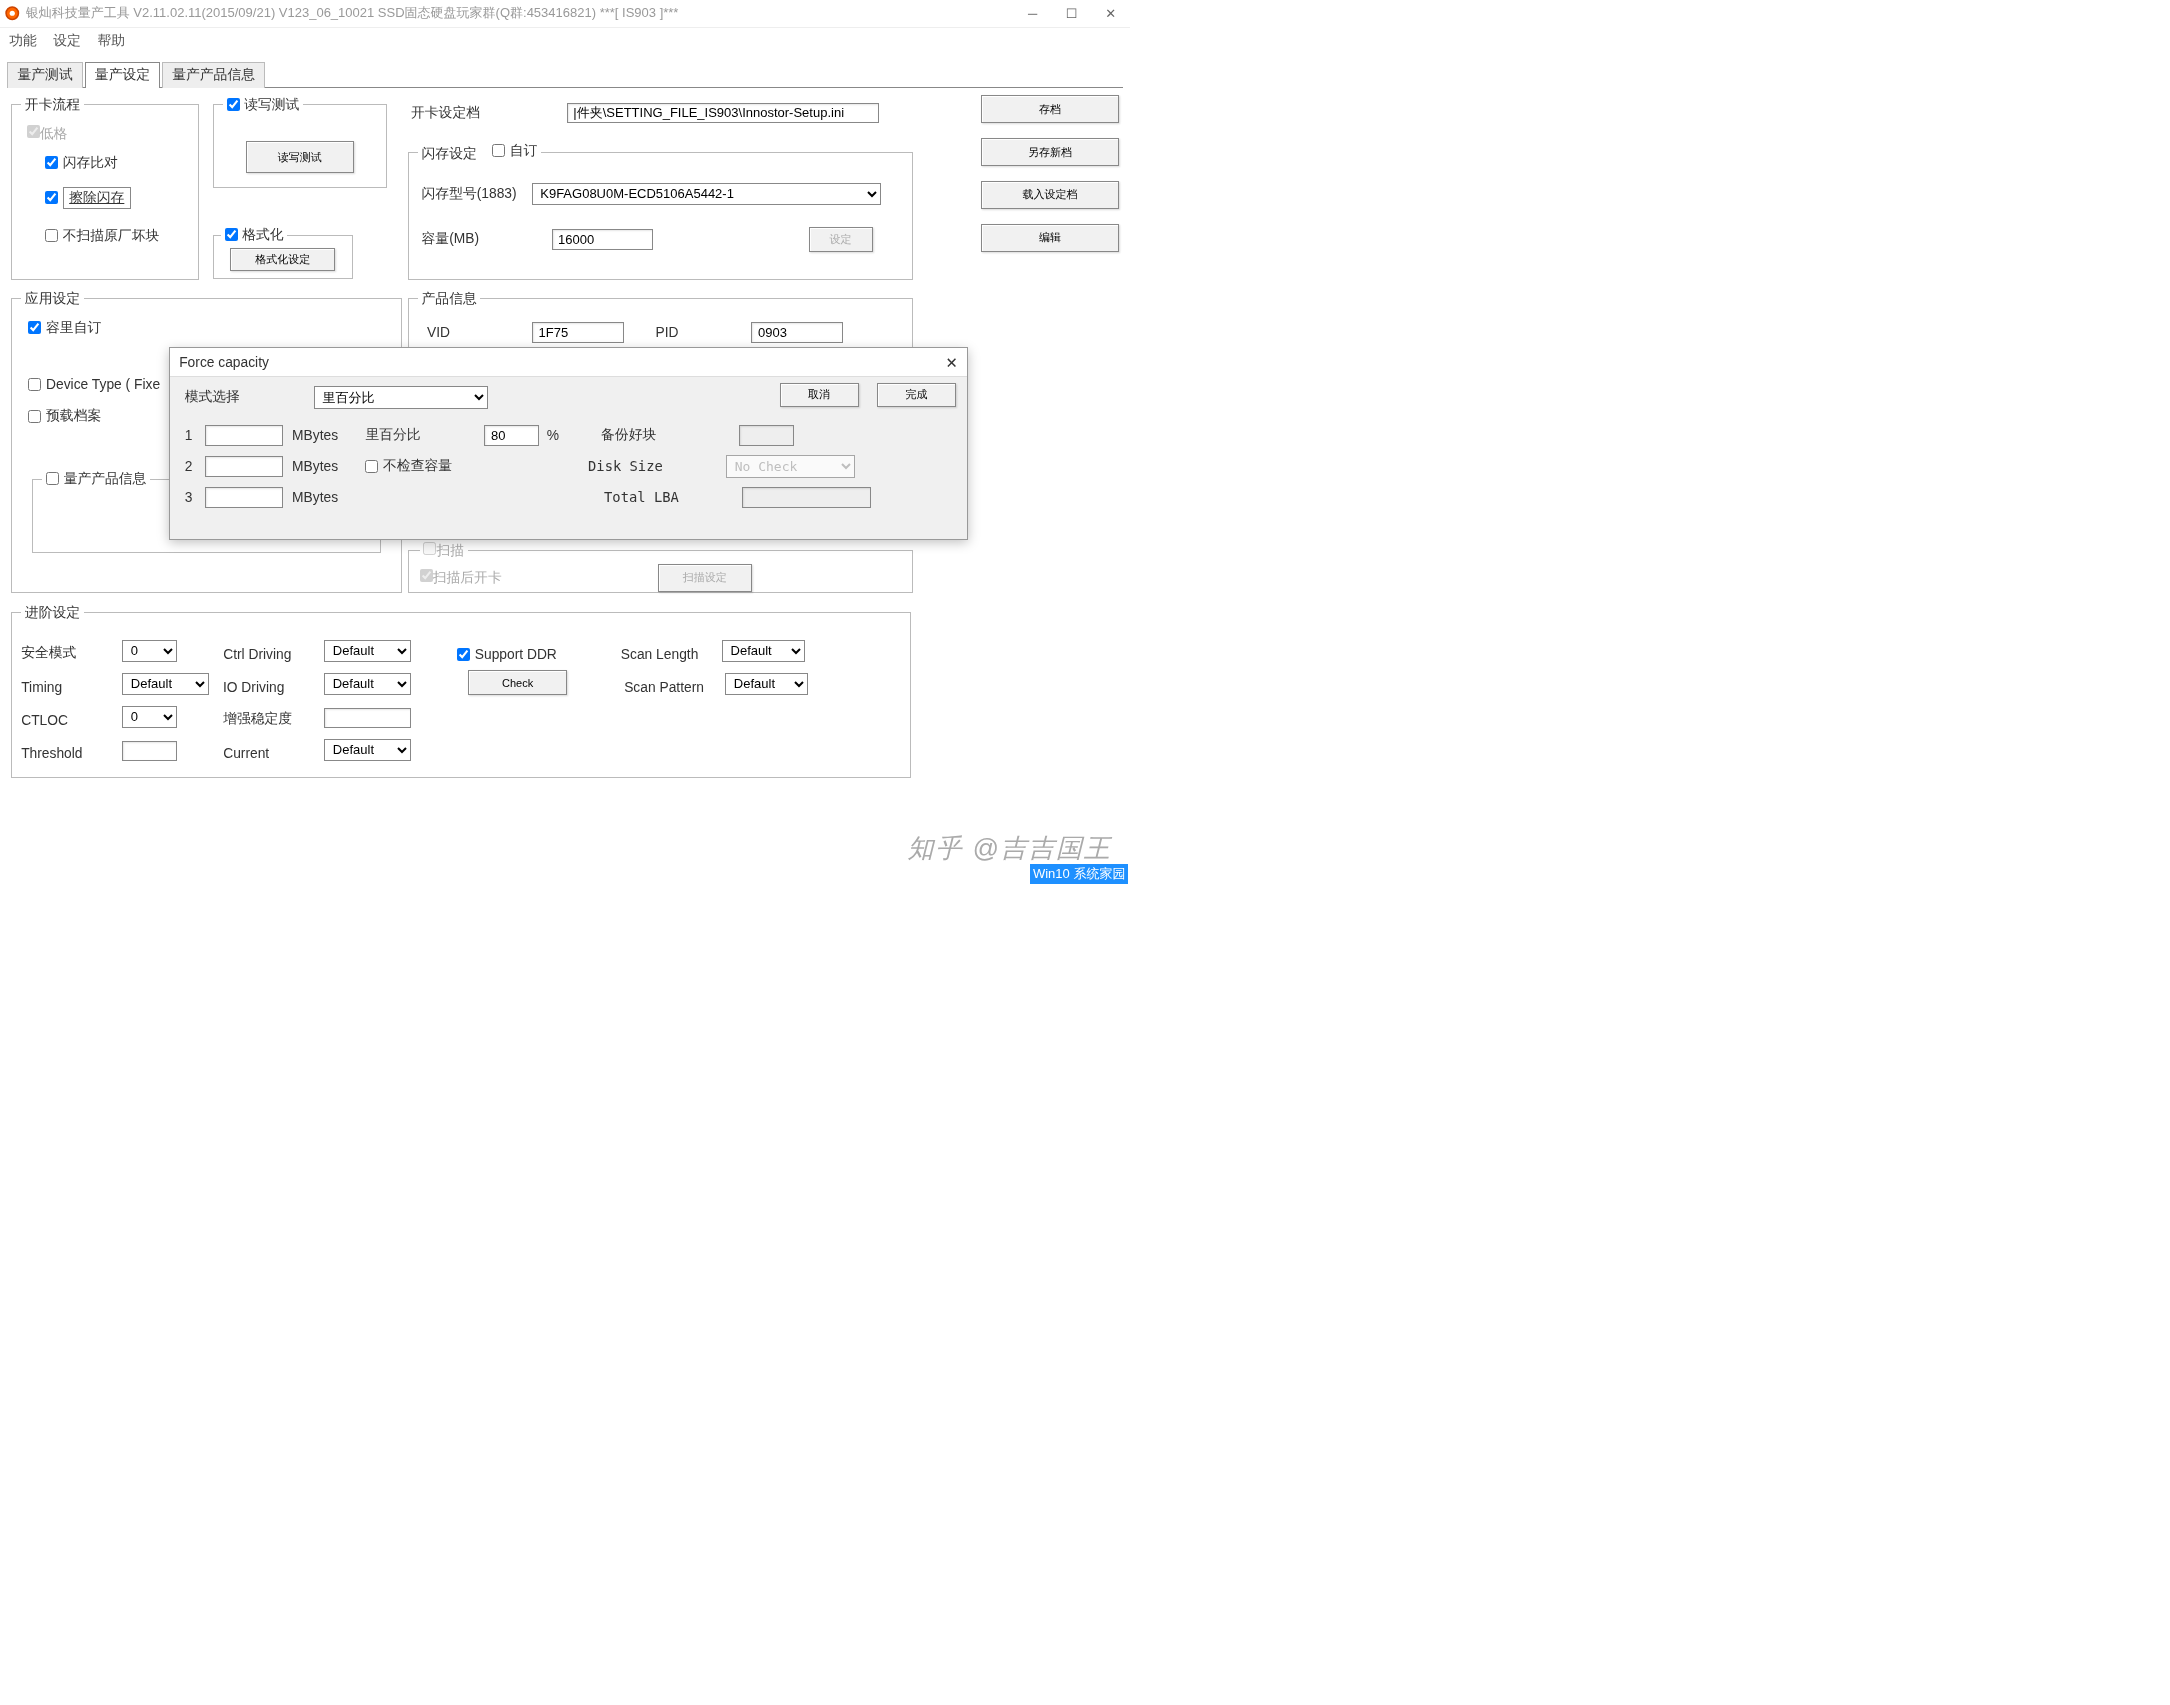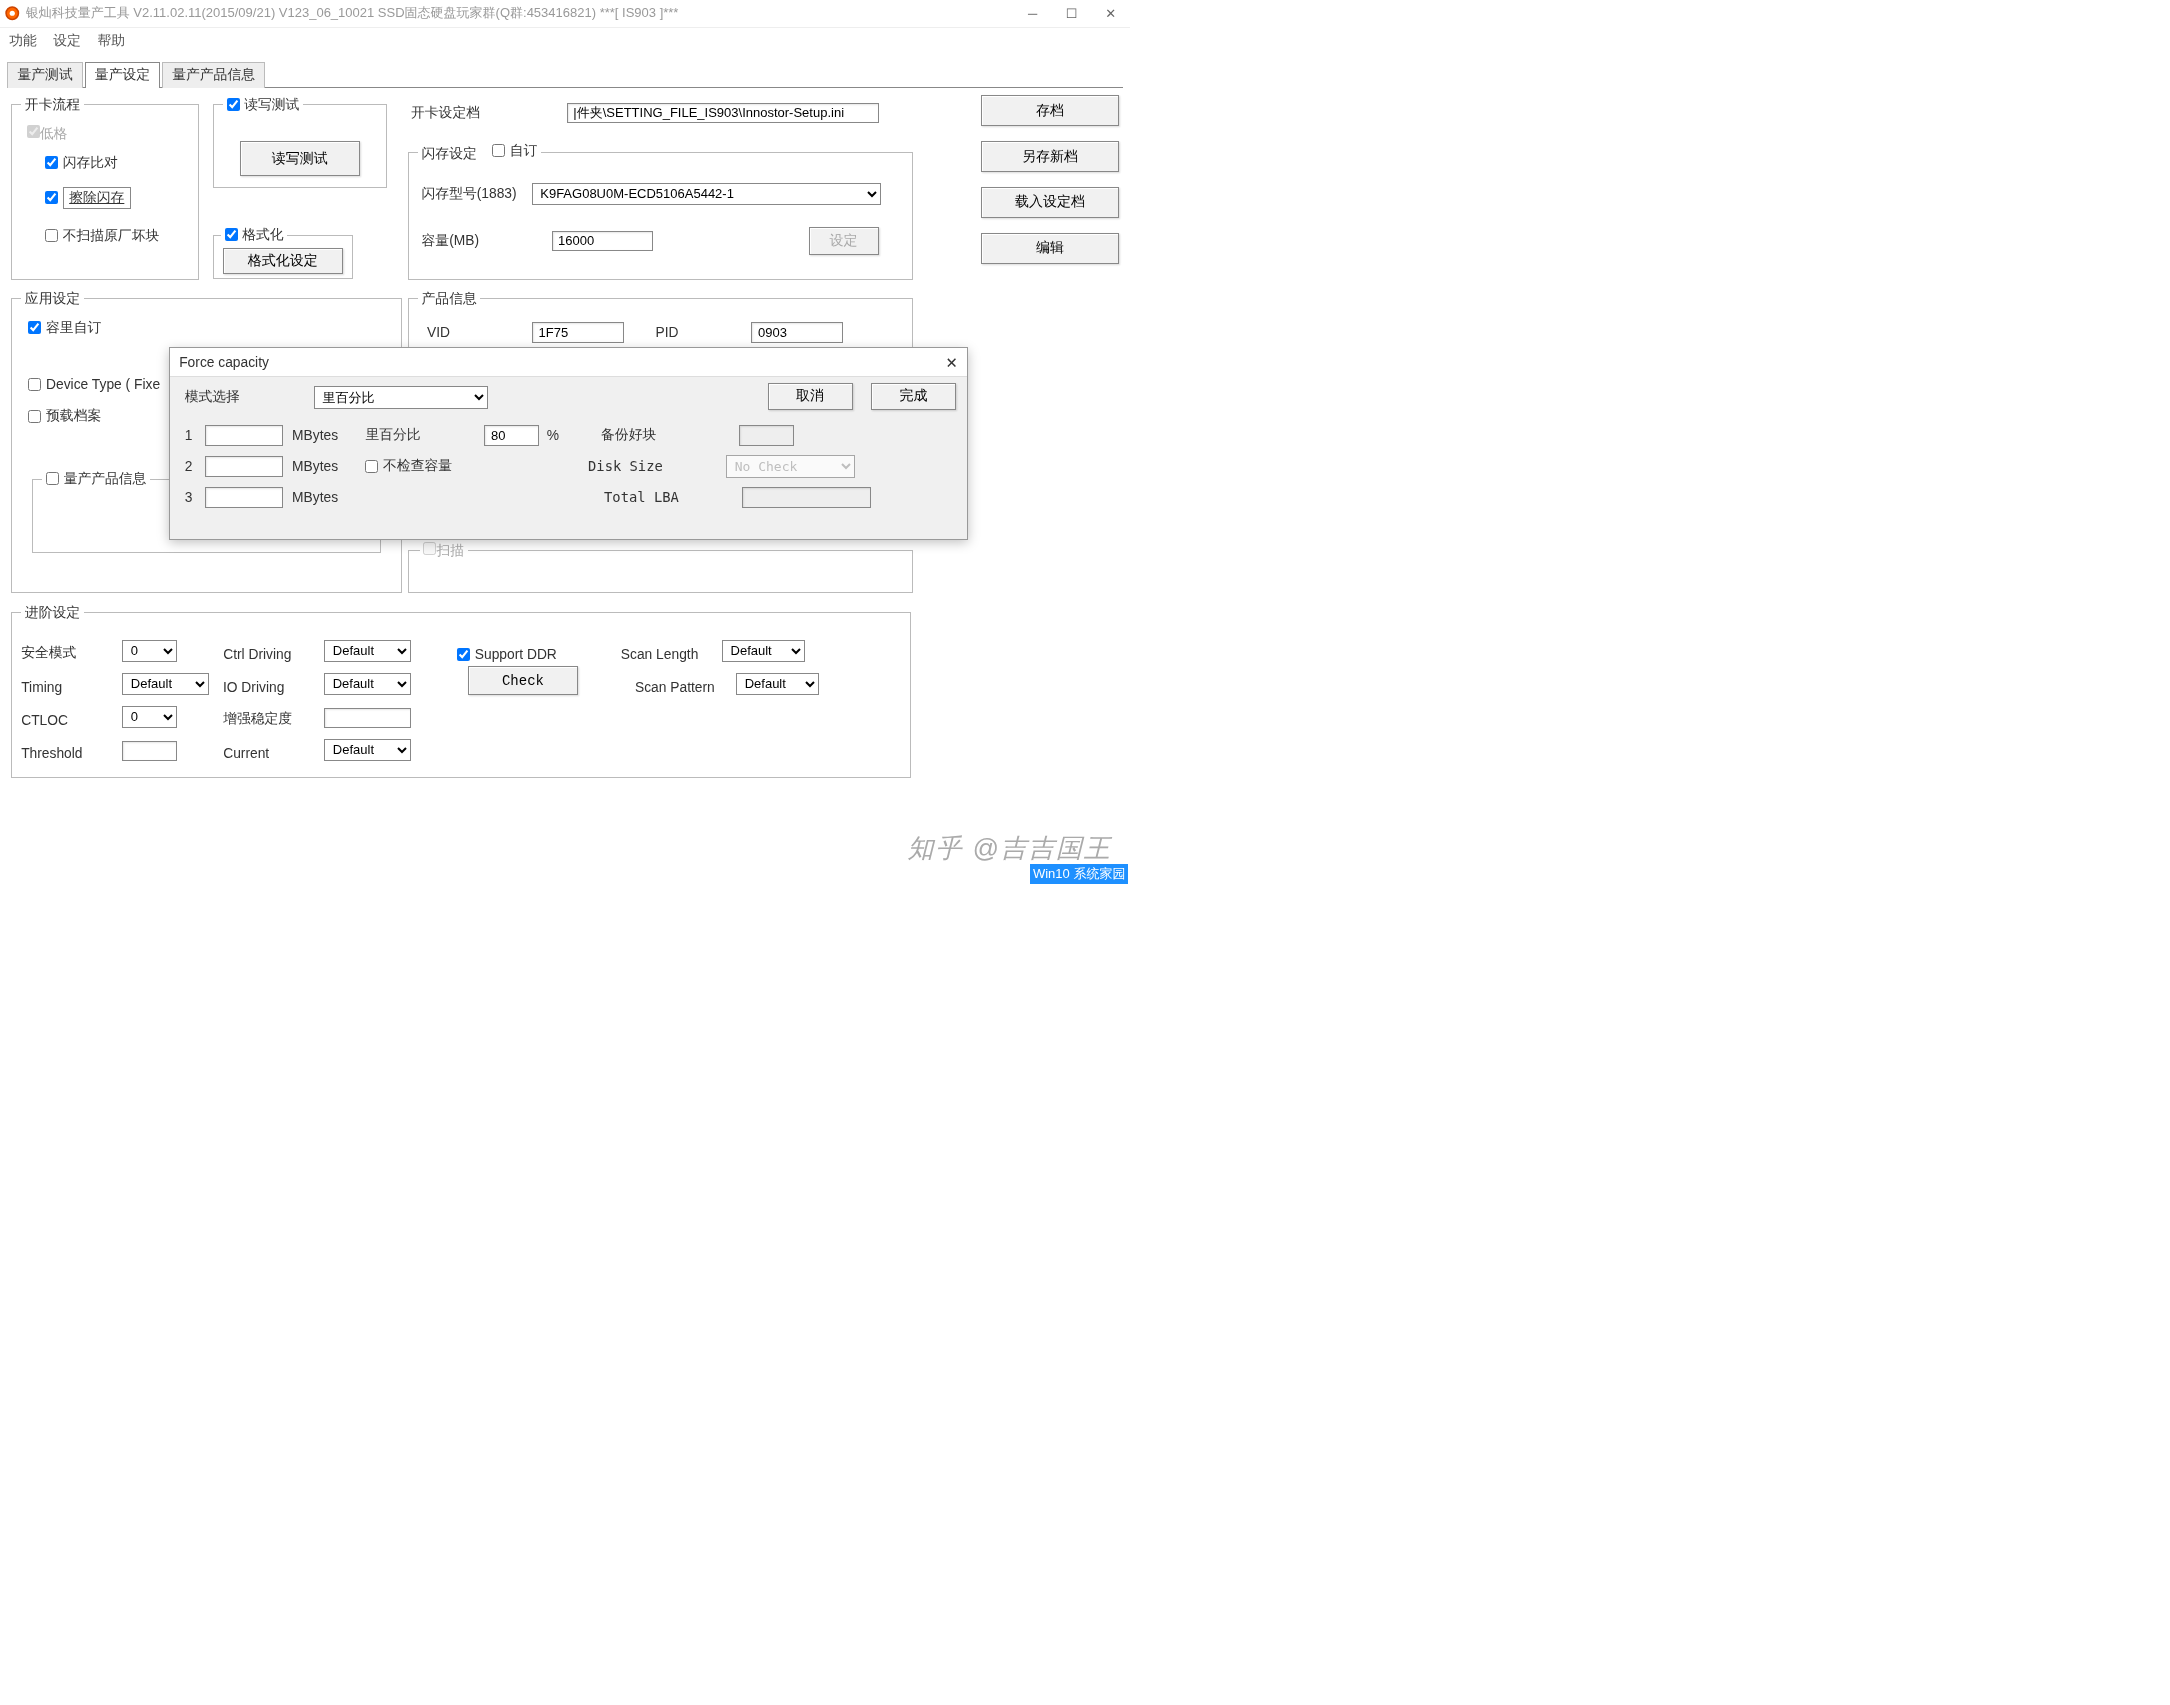--- a/index.html
+++ b/index.html
@@ -21,21 +21,21 @@
 .tab.active { background: #fff; border-color: #888; font-weight: 500; z-index: 2; }
 .tabline { border-top: 0.9px solid #888; margin: 0 7.3px; }
 
 
 .content { padding: 7.3px; position: relative; }
 fieldset { border: 0.9px solid #bbb; padding: 7.3px 9.2px; margin: 3.7px; position: absolute; }
 legend { padding: 0 3.7px; color: #333; font-size: 13.8px; }
 
 .chk { display: inline-flex; align-items: center; gap: 4.6px; }
 .chk input { width: 13px; height: 13px; }
-.btn { border: 0.9px solid #888; background: #f1f1f1; padding: 2.8px 13px; font-size: 14px; box-shadow: 0.9px 0.9px 0 #fff inset, 0.9px 0.9px 1.8px rgba(0,0,0,.15); cursor: default; font-family: Liberation Mono, monospace; }
+.btn { border: 0.9px solid #888; background: #f1f1f1; padding: 2.8px 13px; font-size: 11px; box-shadow: 0.9px 0.9px 0 #fff inset, 0.9px 0.9px 1.8px rgba(0,0,0,.15); cursor: default; }
 .btn.big { padding: 7.3px 31px; }
 .btn:disabled, .btn.dis { color: #aaa; }
 .txt { border: 0.9px solid #888; padding: 1.8px 5.5px; font-size: 13px; background: #fff; box-shadow: inset 0.9px 0.9px 1.8px rgba(0,0,0,.1); }
 .sel { border: 0.9px solid #888; padding: 1.8px 3.7px; font-size: 13px; background: #fff; }
 .lbl { font-size: 13.8px; color: #333; display: inline-block; }
 .lbl.dis { color: #aaa; }
 .under { text-decoration: underline; border: 0.9px solid #888; padding: 0.9px 5.5px; }
 
 
 .rbtns { position: absolute; right: 11px; top: 51px; display: flex; flex-direction: column; gap: 14.7px; }
@@ -176,20 +176,24 @@
     <div style="padding:7.3px 9.2px; display:flex; align-items:center; gap:13px;">
       <span class="lbl" style="width:55px;">VID</span>
       <input class="txt" style="width: 92px; margin-left: 37px;" value="1F75">
       <span class="lbl" style="width:46px; margin-left:18.4px;">PID</span>
       <input class="txt" style="width: 92px; margin-left: 37px;" value="0903">
     </div>
   </fieldset>
 
   <fieldset style="left:404px; top:450px; width:505px; height:51px; padding:3.7px 11px;">
     <legend><label class="chk lbl dis"><input type="checkbox" disabled="" style=""><span>扫描</span></label></legend>
+    <div style="display:flex; align-items:center; gap:156px;">
+      <label class="chk lbl dis"><input type="checkbox" checked="" disabled="" style=""><span>扫描后开卡</span></label>
+      <button class="btn dis" disabled="" style="padding:5.5px 24px;">扫描设定</button>
+    </div>
   </fieldset>
 
   <fieldset style="left:7.3px; top:512px; width:900px; height:174px;">
     <legend>进阶设定</legend>
     <div class="adv-row">
       <span class="lbl" style="width:101px;">安全模式</span>
       <select class="sel" style="width:55px;"><option>0</option></select>
       <span class="lbl" style="width:101px; margin-left:46px;">Ctrl Driving</span>
       <select class="sel" style="width:87px;"><option>Default</option></select>
       <label class="chk" style="margin-left:46px;">

